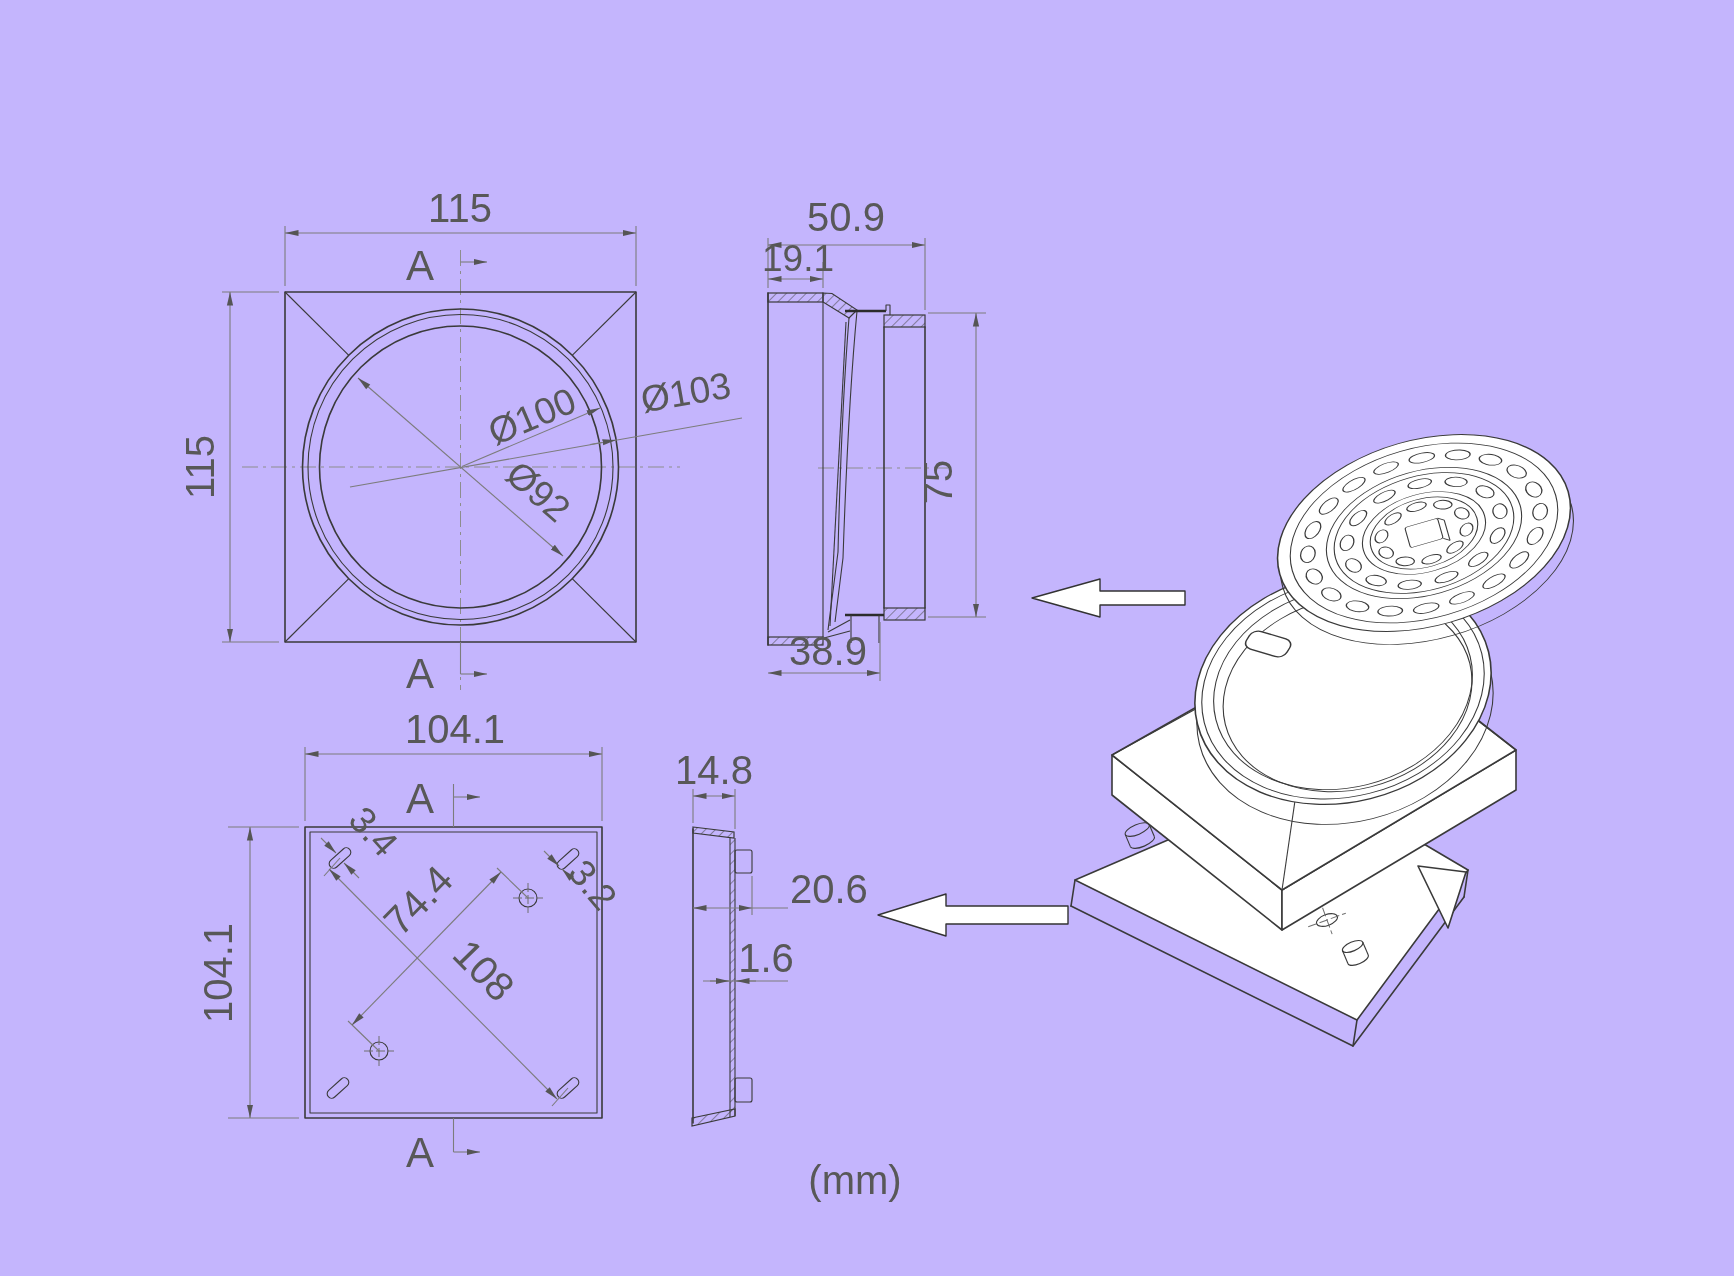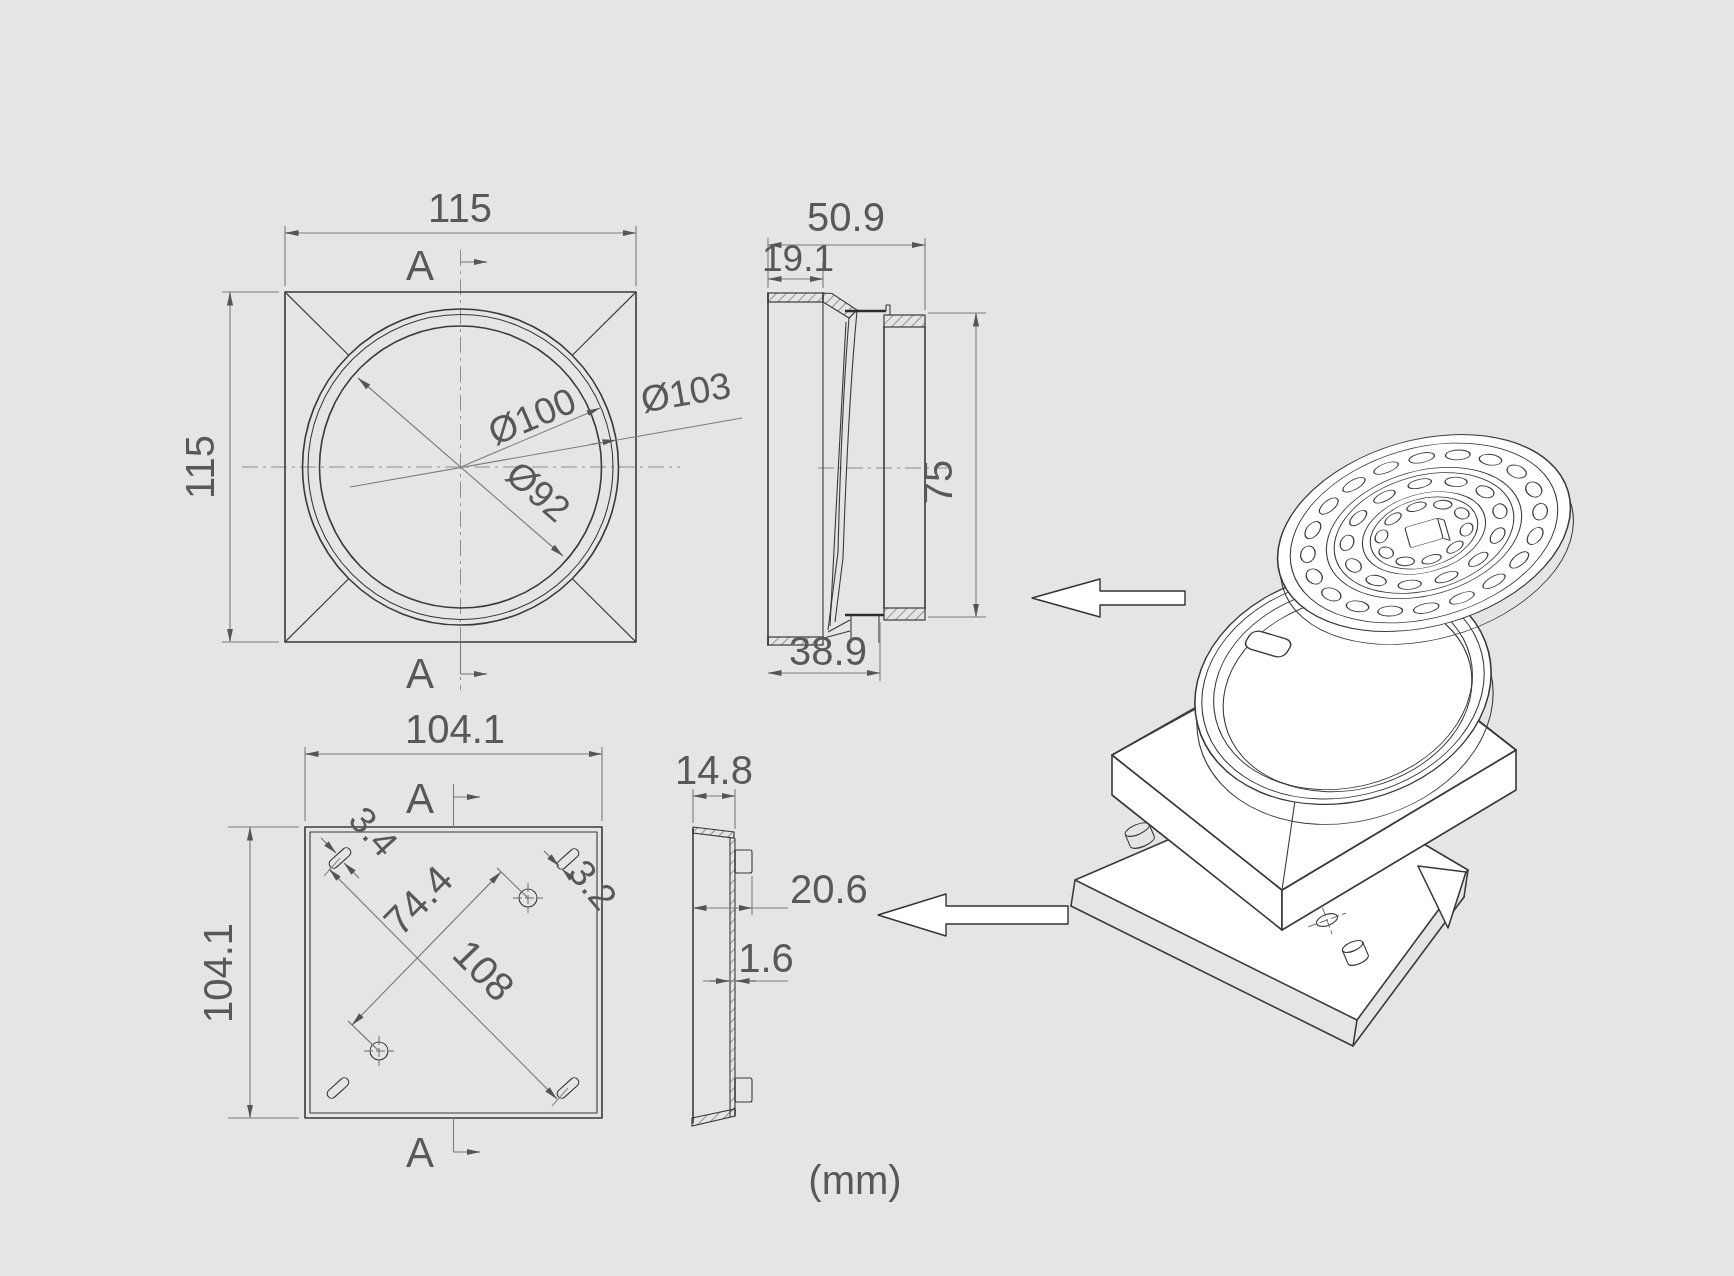--- a/index.html
+++ b/index.html
@@ -1,16 +1,16 @@
 <!DOCTYPE html>
 <html><head>
 <meta charset="utf-8">
 <style>
   html,body{margin:0;padding:0;background:#ffffff;}
-  .stage{width:1734px;height:1276px;background:#e5e5e5;position:relative;overflow:hidden;}
+  .stage{width:1734px;height:1276px;background:#c4b5fd;position:relative;overflow:hidden;}
   svg{display:block;}
   text{font-family:"Liberation Sans","DejaVu Sans",sans-serif;fill:#585858;}
   .t40{font-size:40px;}
   .t42{font-size:42px;}
   .t36{font-size:37px;}
   .edge{fill:none;stroke:#3a3a3a;stroke-width:1.6;stroke-linejoin:round;stroke-linecap:round;}
   .edge2{fill:none;stroke:#3a3a3a;stroke-width:1.1;stroke-linejoin:round;}
   .heavy{fill:none;stroke:#2c2c2c;stroke-width:2.6;}
   .wf{fill:#ffffff;stroke:#3a3a3a;stroke-width:1.6;stroke-linejoin:round;}
   .dim{fill:none;stroke:#7c7c7c;stroke-width:1.1;}

